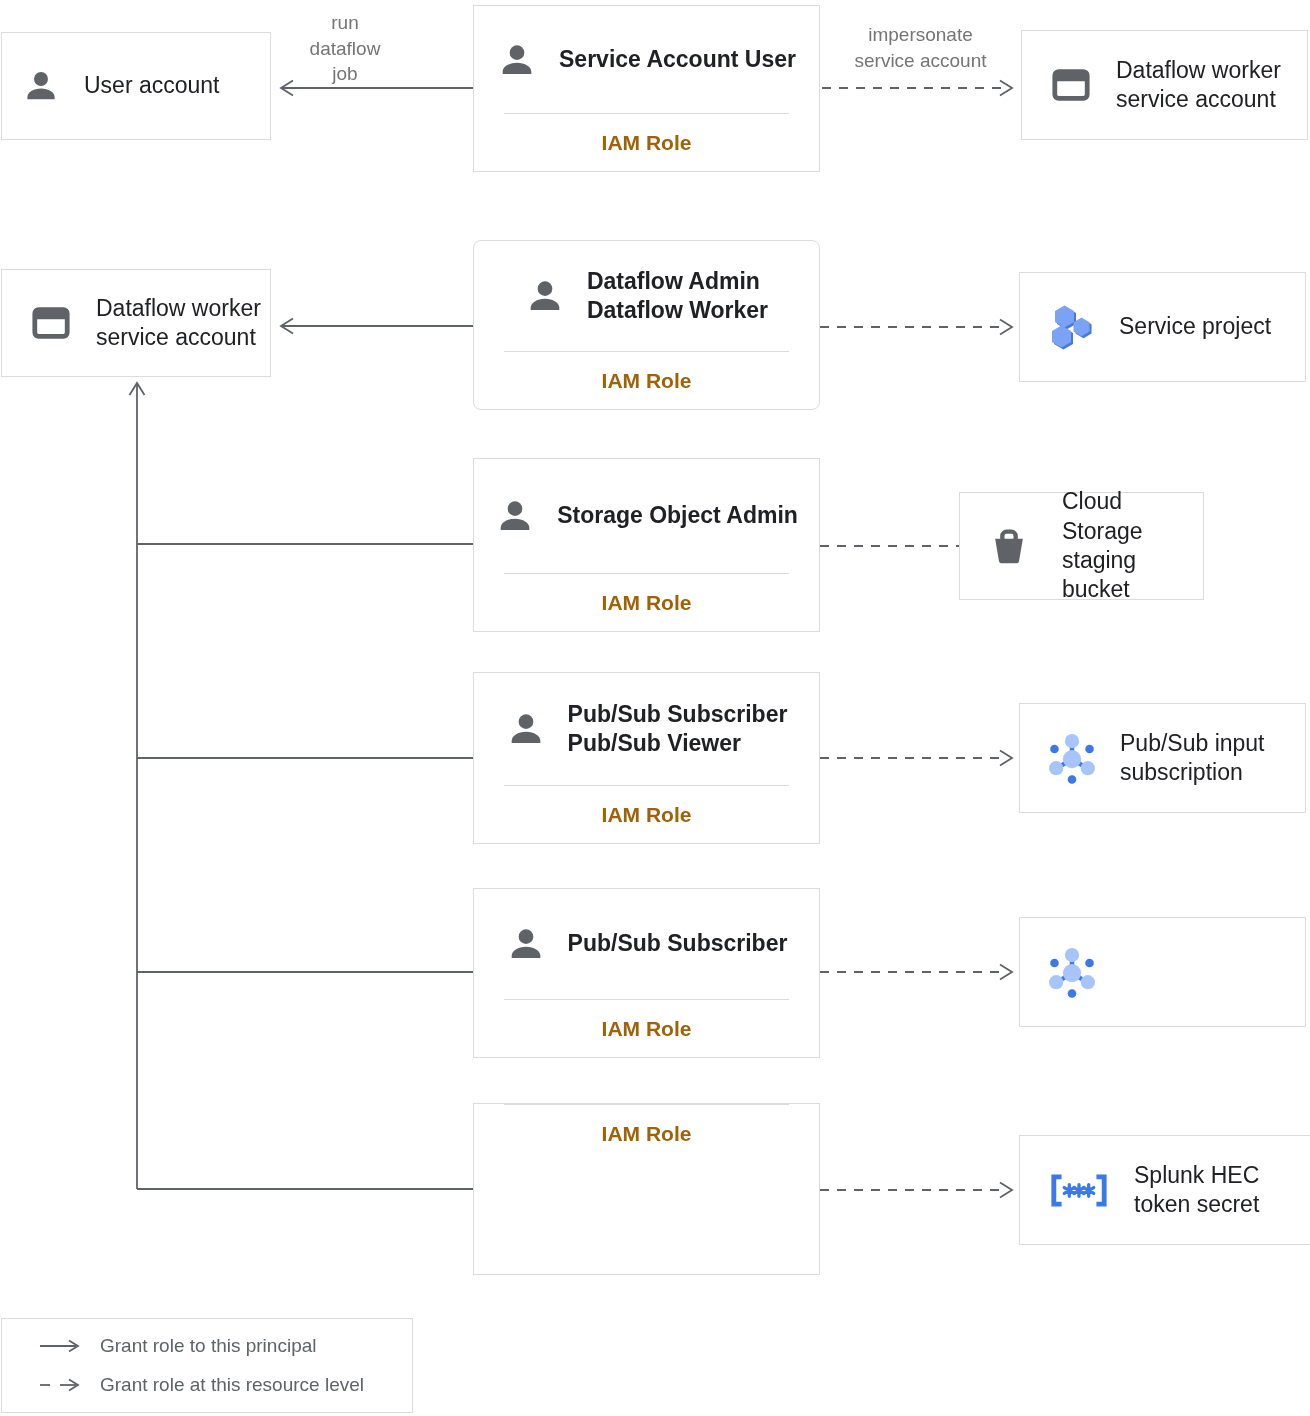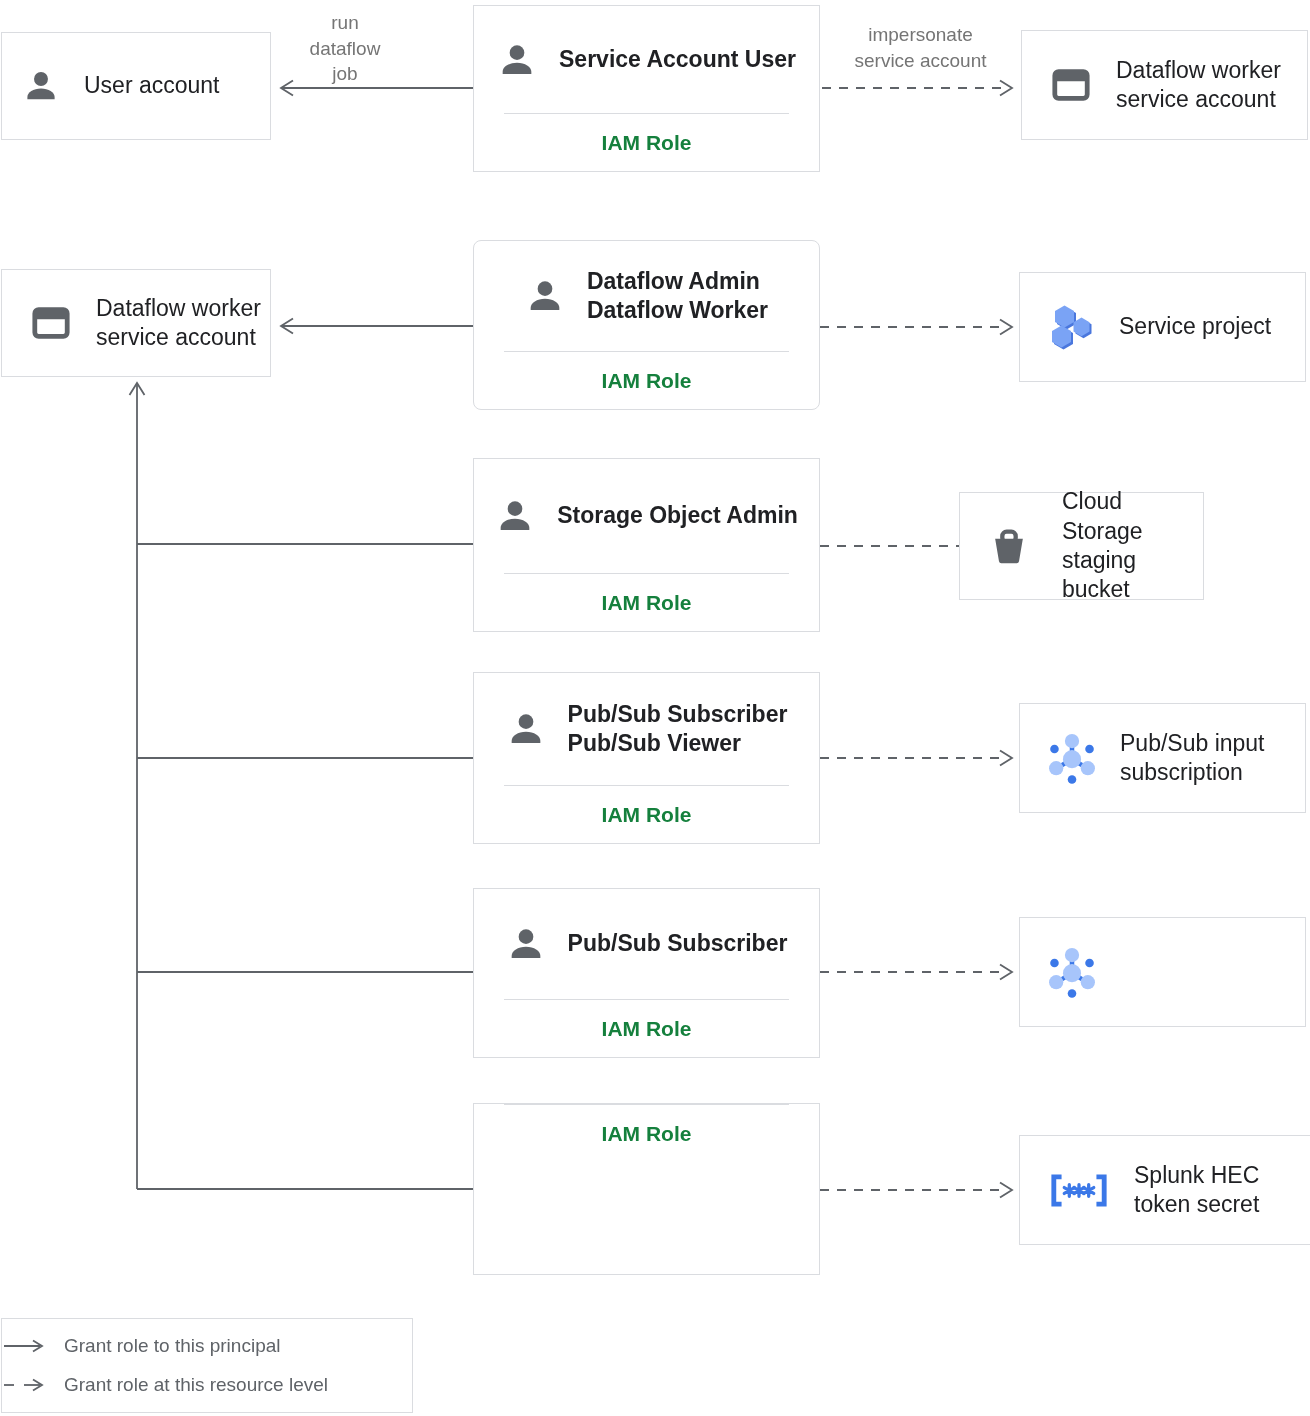--- a/index.html
+++ b/index.html
@@ -16,29 +16,29 @@
   .entity-label { font-size:23px; line-height:1.28; white-space:pre-line; color:#202124; }
 
   .role-box {
     position:absolute; left:473px; width:347px; background:#fff; border:1px solid #dadce0;
     box-sizing:border-box; display:flex; flex-direction:column;font-weight:bold;
   }
   .role-main { flex:1; display:flex; align-items:center; justify-content:center; gap:22px; padding:0 14px; }
   .role-title { font-size:23px; line-height:1.28; white-space:pre-line; color:#202124; }
   .role-divider { height:1px; background:#dadce0; margin:0 30px; }
   .role-sub { height:57px; display:flex; align-items:center; justify-content:center;
-              color:#15803d; font-size:21px; }
+              color:#a16207; font-size:21px; }
 
   .edge-label { position:absolute; color:#757575; font-size:19px; line-height:1.35;
                 text-align:center; white-space:pre-line; }
 
   .legend-box {
     position:absolute; left:1px; top:1318px; width:412px; height:95px;
     border:1px solid #dadce0; box-sizing:border-box;
-    display:flex; flex-direction:column; justify-content:center; gap:17px; 
+    display:flex; flex-direction:column; justify-content:center; gap:17px; padding-left:36px;
   }
   .legend-row { display:flex; align-items:center; gap:18px; color:#5f6368; font-size:19px; }
   .legend-row svg { flex:0 0 auto; }
 
   .icon { flex:0 0 auto; display:block; }
 </style>
 </head>
 <body>
 
 <div class="canvas">

